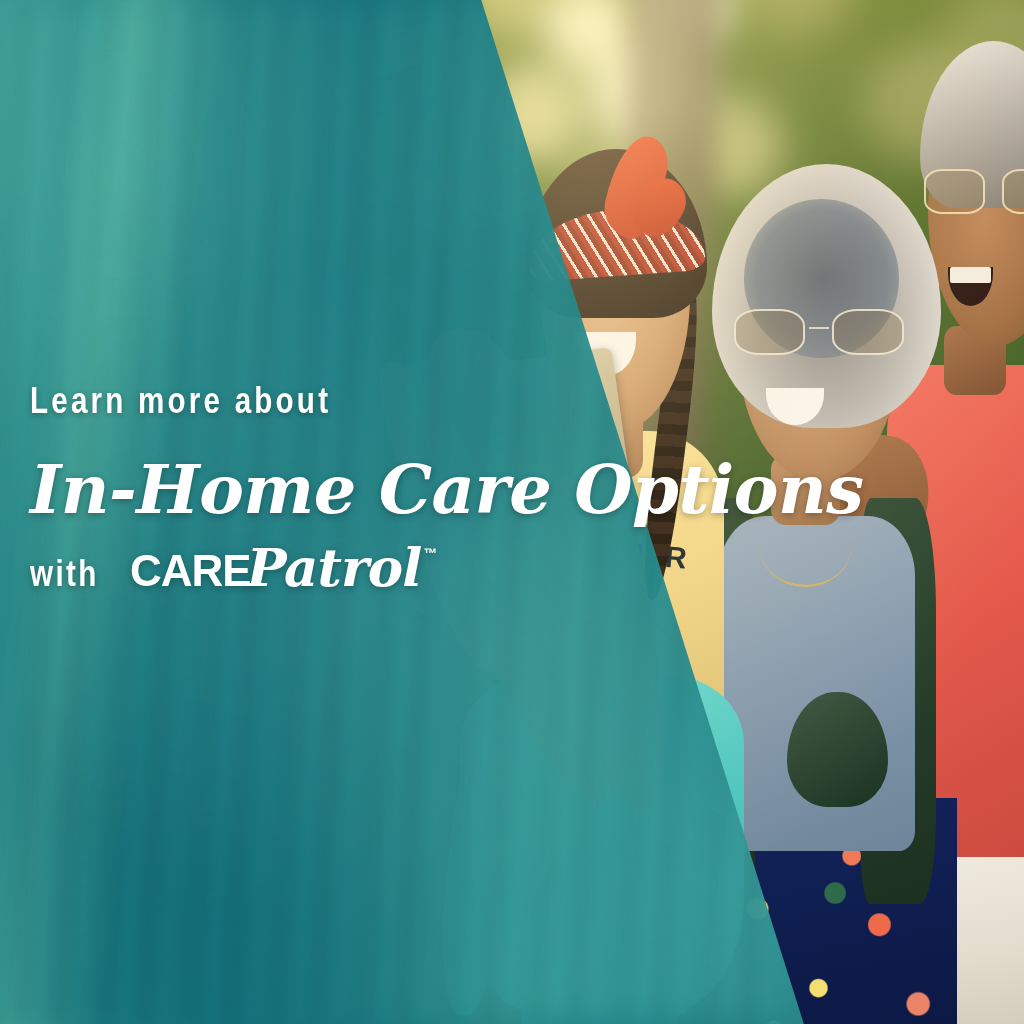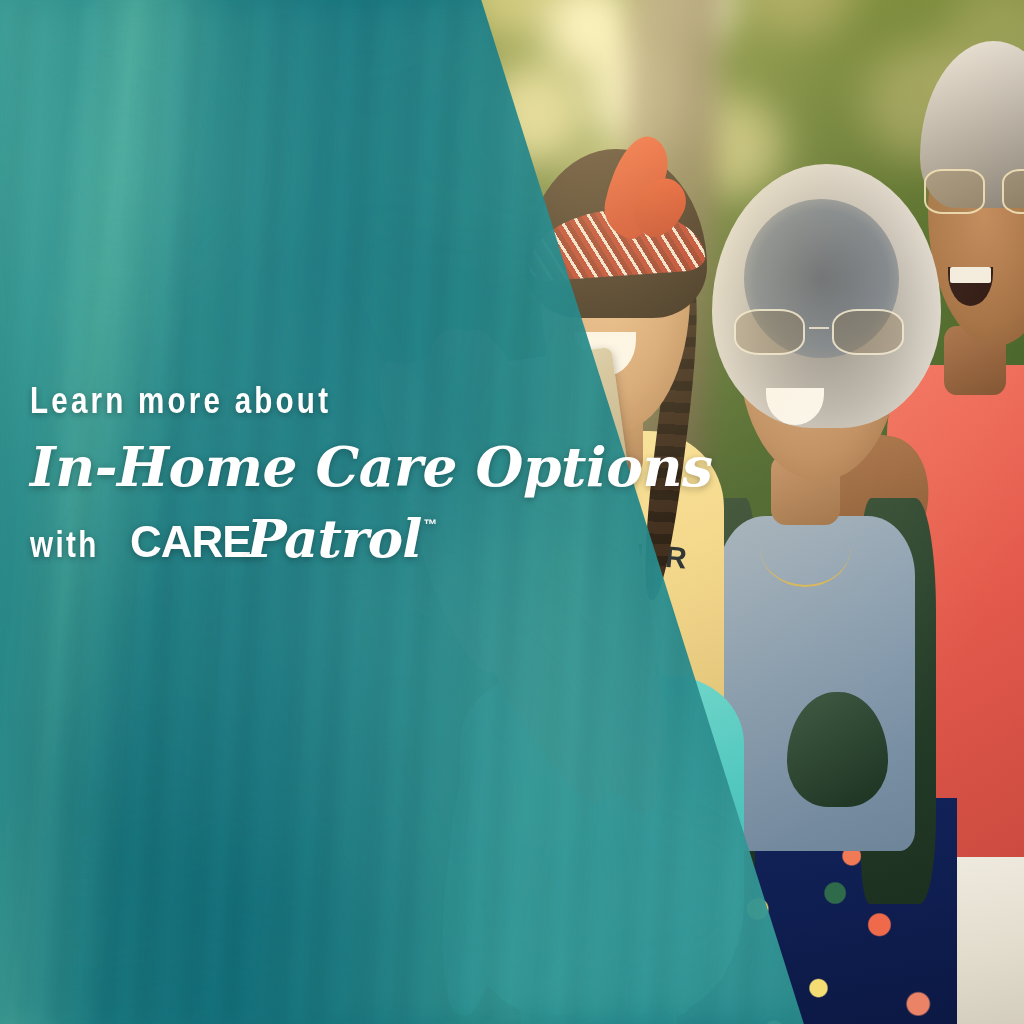--- a/index.html
+++ b/index.html
@@ -345,24 +345,24 @@
     line-height:1.0;
     letter-spacing:4.0px;
     transform:scaleX(.80);
     transform-origin:left center;
     white-space:nowrap;
   }
   .headline{
     font-family:"DejaVu Serif", serif;
     font-style:italic;
     font-weight:700;
-    font-size:55px;
+    font-size:67px;
     line-height:1.0;
     letter-spacing:-.5px;
-    margin-top:20px;
+    margin-top:37px;
     white-space:nowrap;
   }
   .withline{
     display:flex;align-items:flex-end;gap:14px;
     margin-top:20px;
   }
   .with{
     font-family:"Liberation Sans", sans-serif;
     font-weight:700;font-size:37px;line-height:1;
     letter-spacing:3px;

